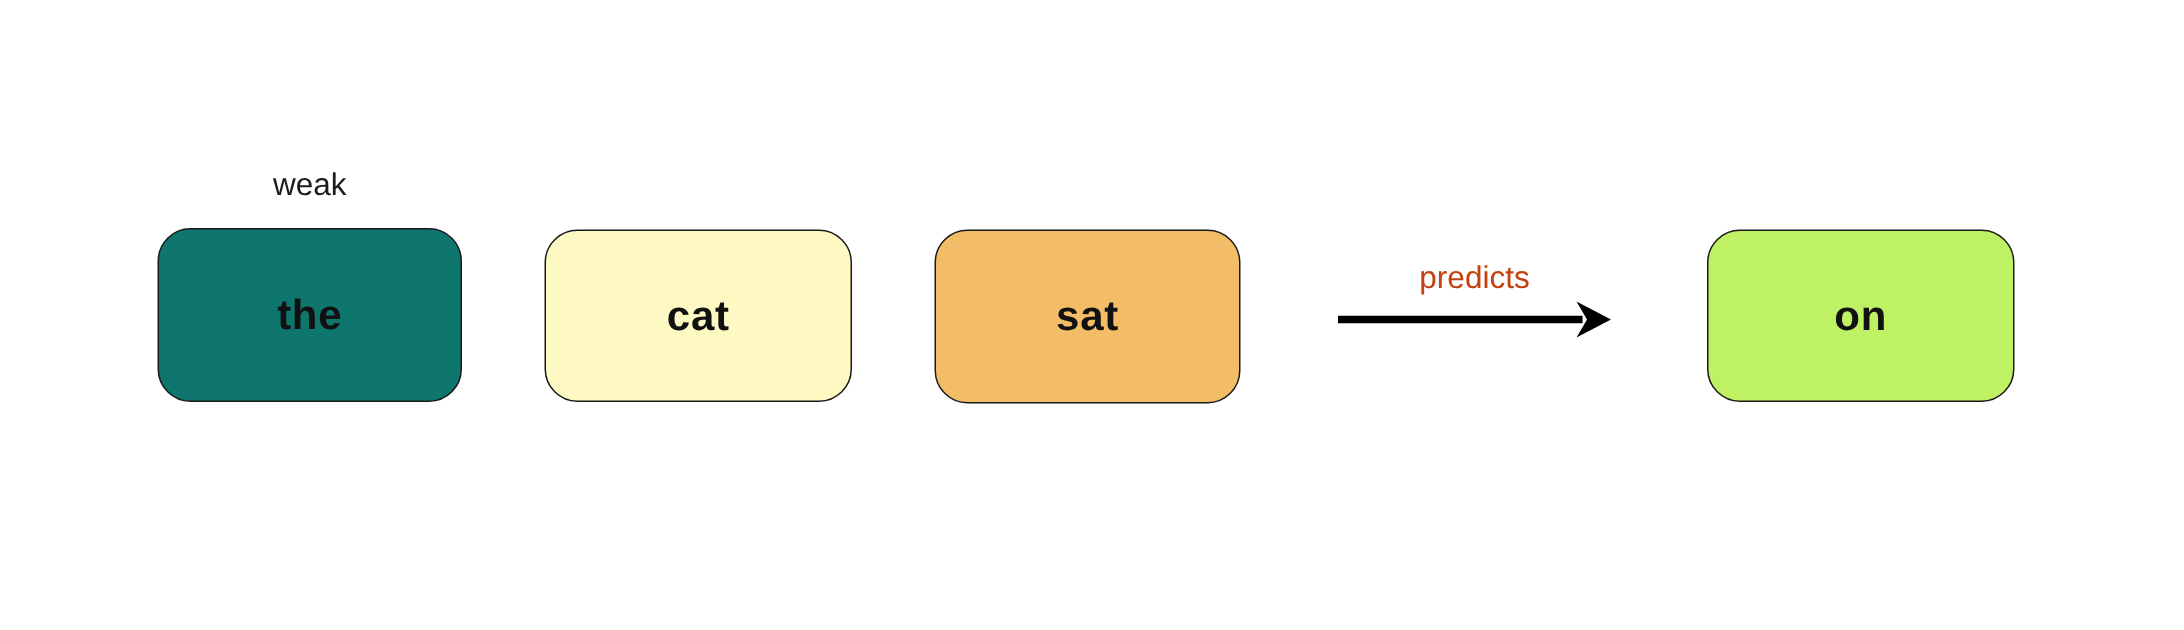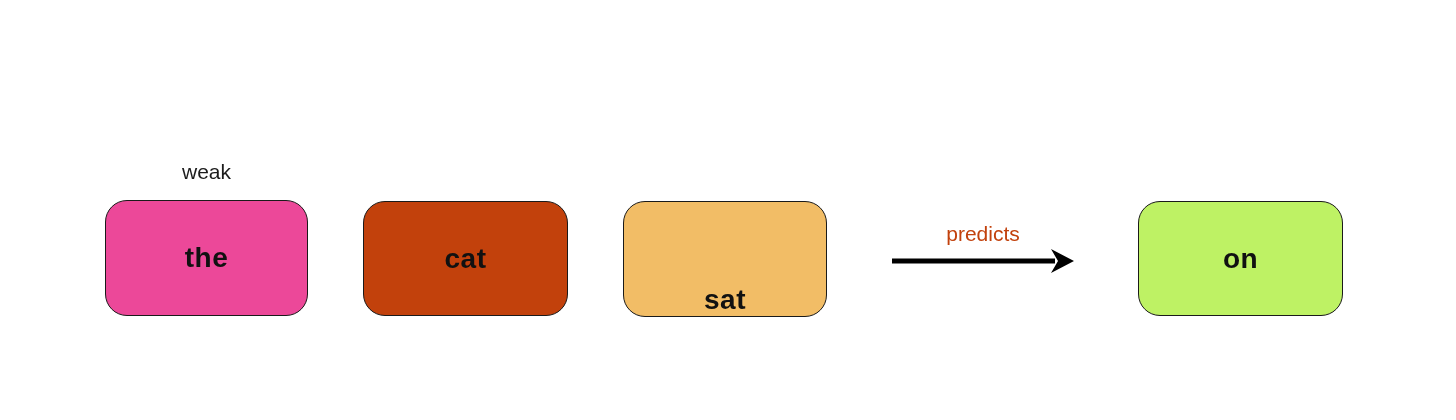--- a/index.html
+++ b/index.html
@@ -7,21 +7,20 @@
     padding: 0;
     background: #ffffff;
     font-family: "Liberation Sans", "DejaVu Sans", sans-serif;
   }
   .canvas {
     position: relative;
     width: 1456px;
     height: 360px;
     background: #ffffff;
     overflow: hidden;
-    margin-top: 48px;
   }
   .node {
     position: absolute;
     box-sizing: border-box;
     border: 1.5px solid #1a1a1a;
     border-radius: 22px;
     display: flex;
     align-items: center;
     justify-content: center;
     font-size: 28px;
@@ -68,29 +67,29 @@
   }
 </style>
 </head>
 <body>
 
 <div class="canvas">
 
   <div class="annotation annotation-weak">weak</div>
 
 
-  <div class="node node-the" style="background-color: #ec4899; border-color: rgb(26, 26, 26);">
+  <div class="node node-the" style="background-color: #0f766e; border-color: rgb(26, 26, 26);">
     <span>the</span>
   </div>
 
-  <div class="node node-cat" style="background-color: #c2410c; border-color: rgb(26, 26, 26);">
+  <div class="node node-cat" style="background-color: #fef9c3; border-color: rgb(26, 26, 26);">
     <span>cat</span>
   </div>
 
-  <div class="node node-sat" style="background-color: rgb(242, 189, 102); border-color: rgb(26, 26, 26); align-items: flex-end;">
+  <div class="node node-sat" style="background-color: rgb(242, 189, 102); border-color: rgb(26, 26, 26);">
     <span>sat</span>
   </div>
 
   <div class="arrow-label">predicts</div>
 
   <svg class="arrow-svg" viewBox="0 0 184 30" aria-hidden="true">
     <line x1="1" y1="15" x2="164" y2="15" stroke-width="5" style="stroke: rgb(0, 0, 0);"></line>
     <path d="M 160 3 L 183 15 L 160 27 L 167 15 Z" style="fill: rgb(0, 0, 0);"></path>
   </svg>
 

